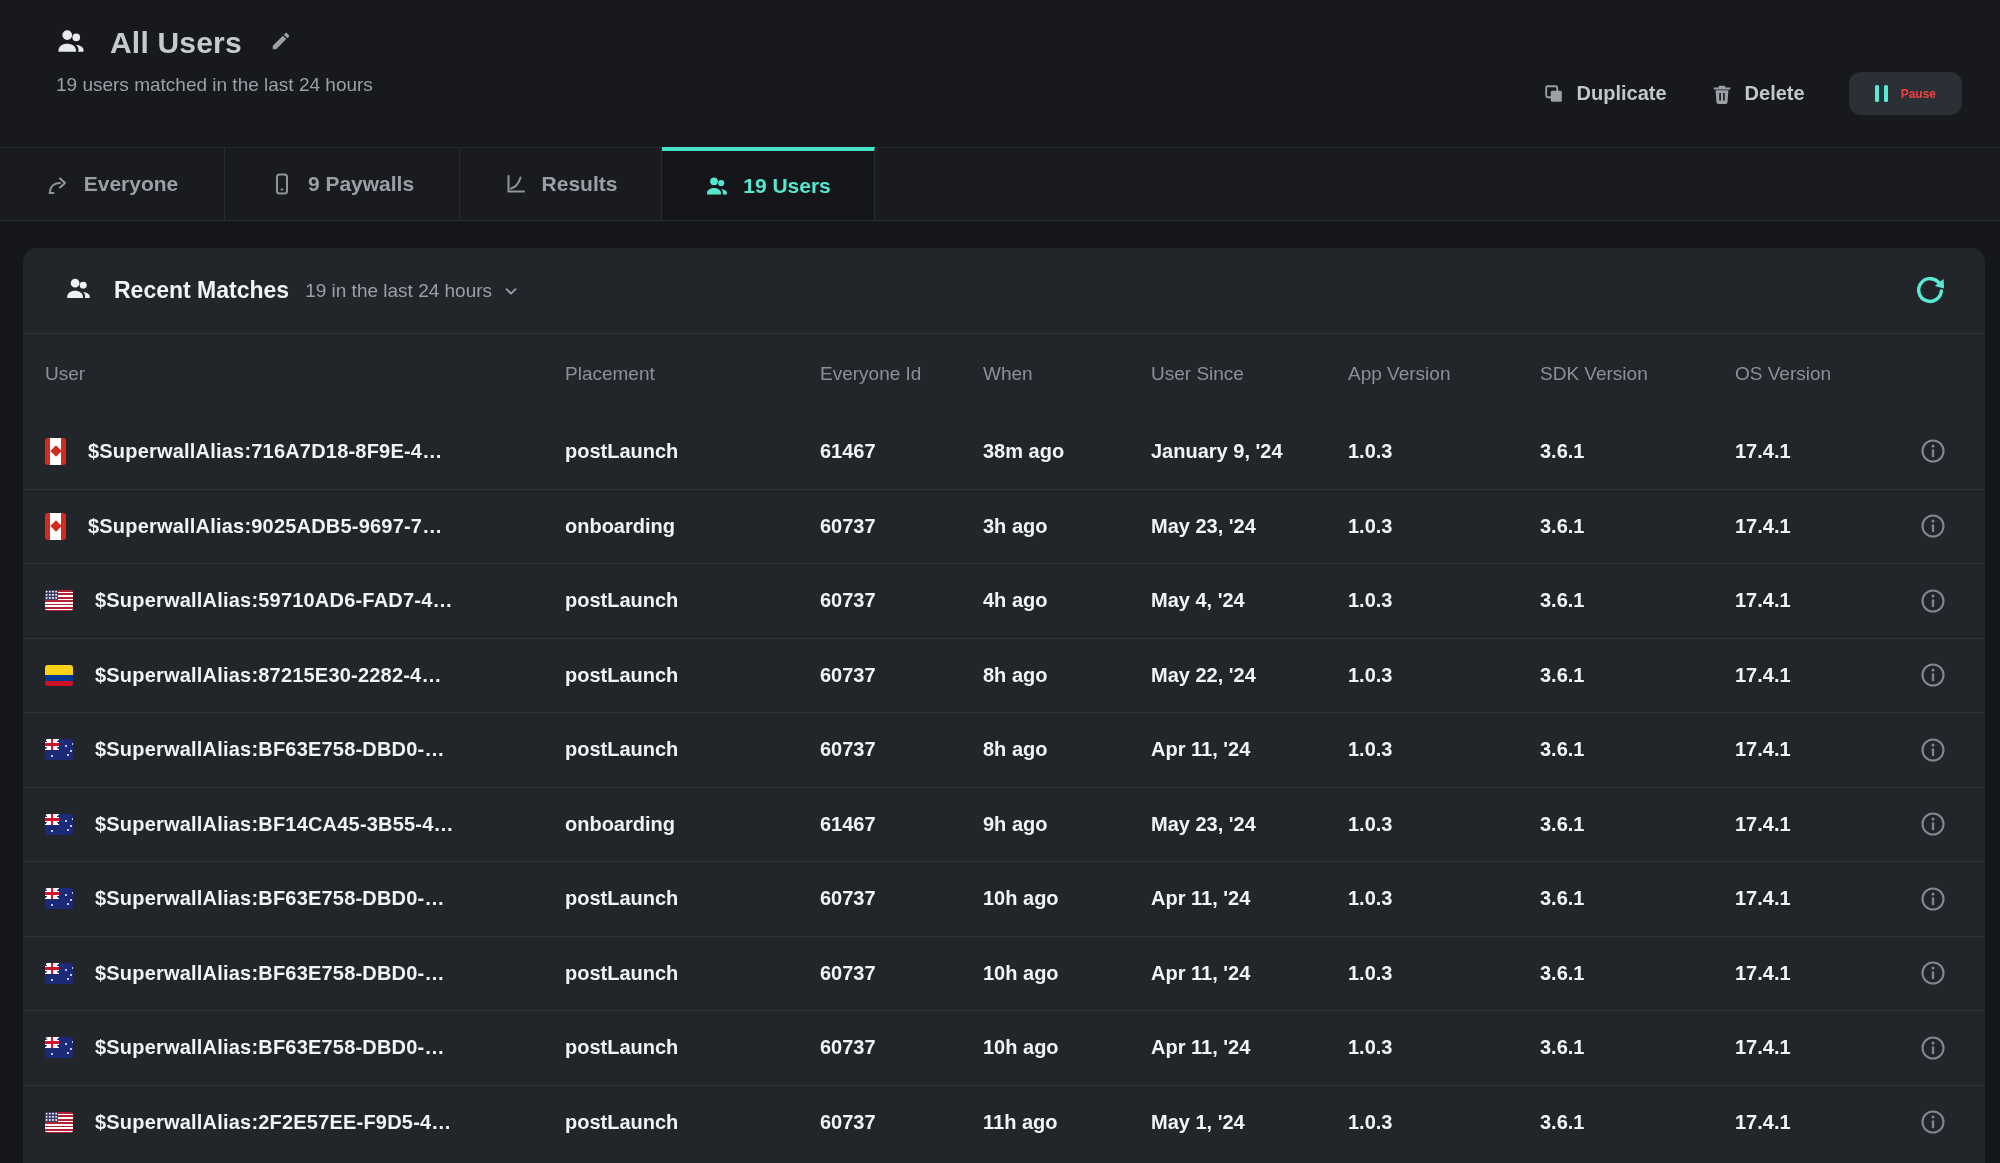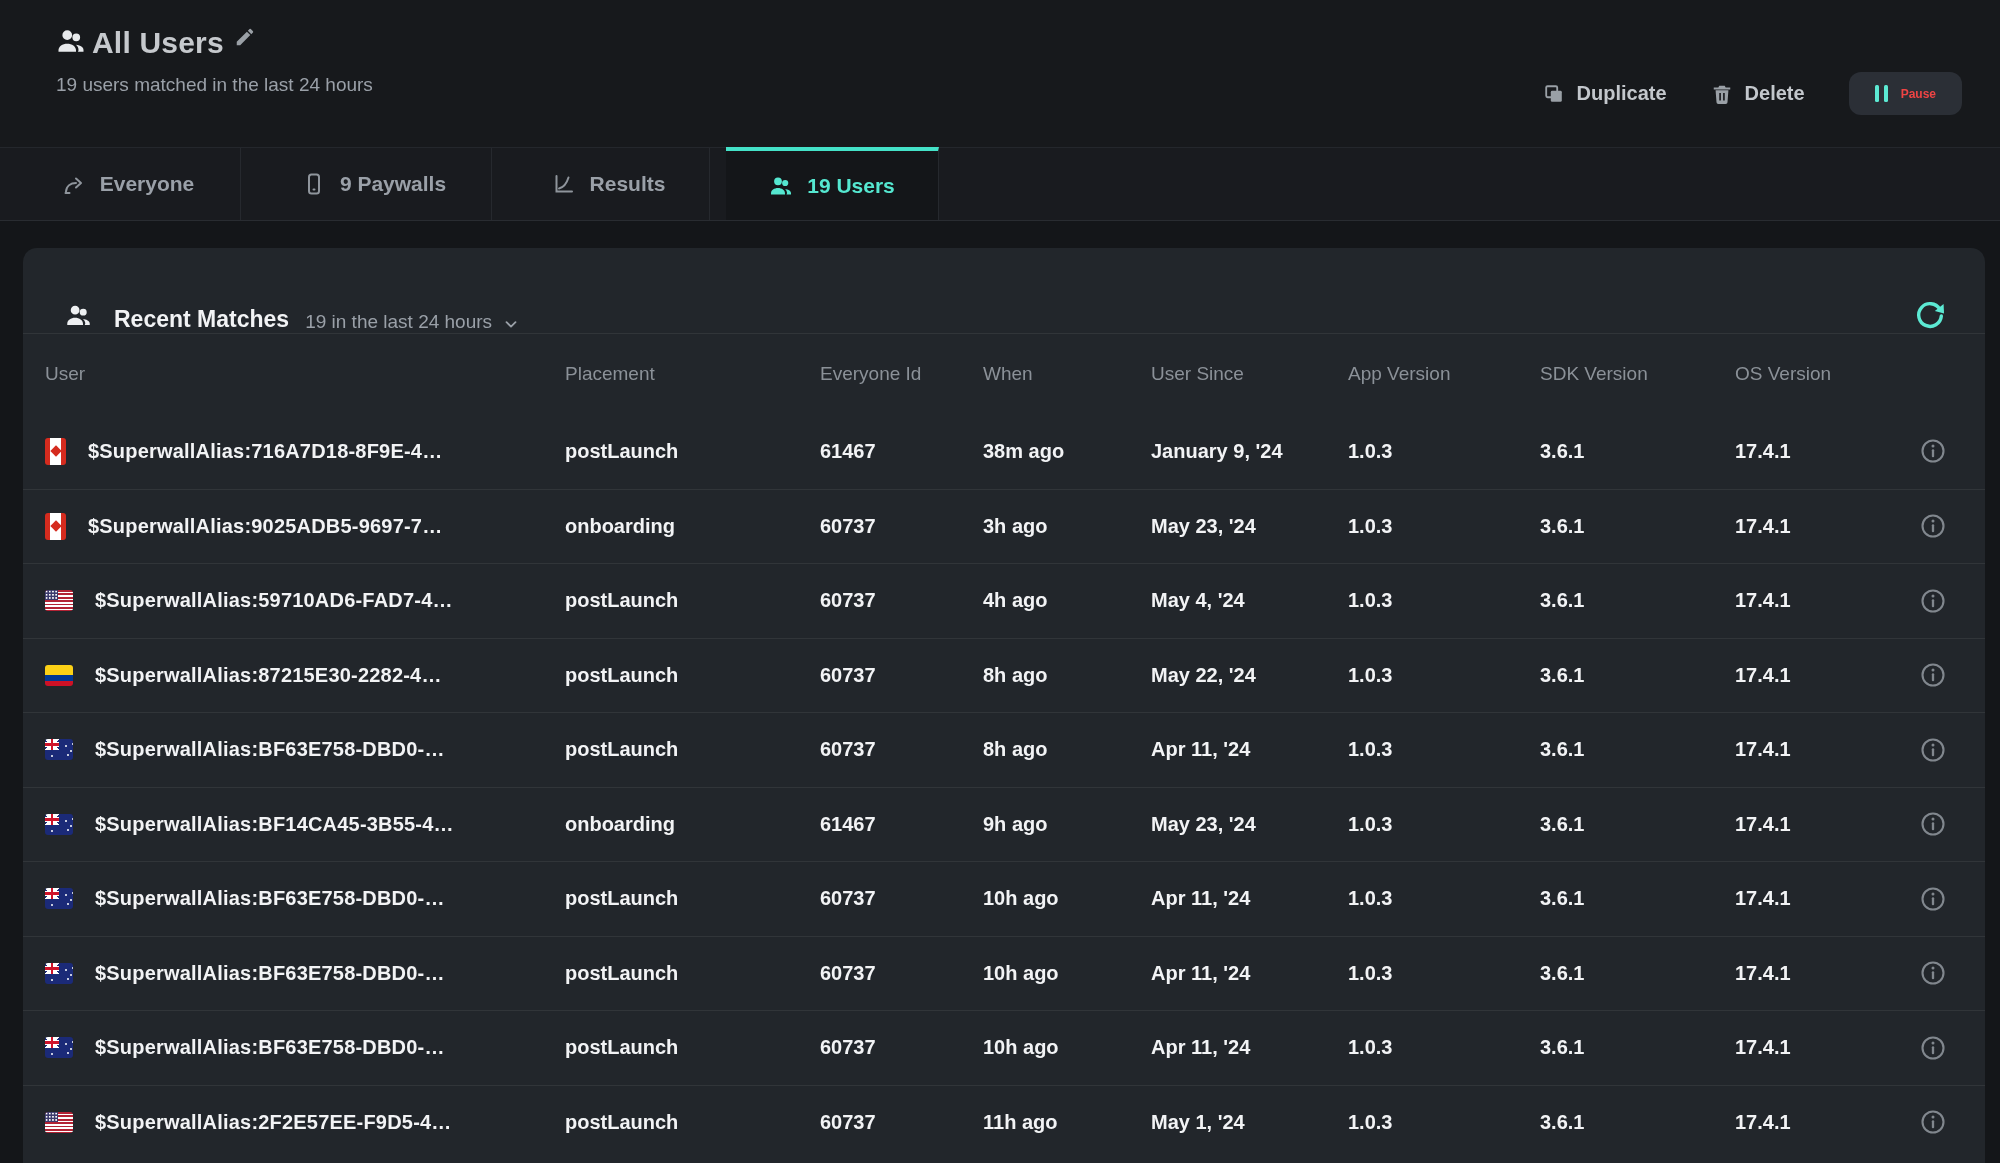--- a/index.html
+++ b/index.html
@@ -3,48 +3,48 @@
 <meta charset="utf-8">
 <style>
   * { margin:0; padding:0; box-sizing:border-box; }
   html,body { width:2000px; height:1163px; background:#141619; }
   body { font-family:"Liberation Sans","DejaVu Sans",sans-serif; -webkit-font-smoothing:antialiased; }
   .app { width:2000px; height:1163px; overflow:hidden; display:flex; flex-direction:column; }
 
   
   .top-header { background:#17191c; height:147px; padding:26px 38px 0 56px; display:flex; justify-content:space-between; }
   .title-block {}
-  .title-row { display:flex; align-items:flex-start; gap:6px; }
+  .title-row { display:flex; align-items:center; gap:24px; }
   .title-row .users-glyph { color:#e8eaec; }
   .page-title { font-size:30px; font-weight:600; color:#c6c9cd; letter-spacing:.2px; }
   .edit-pencil { color:#9aa0a6; cursor:pointer; margin-left:4px; }
   .page-subtitle { margin-top:14px; font-size:19px; color:#9aa0a8; font-weight:500; }
 
   .header-actions { display:flex; align-items:center; gap:44px; margin-top:14px; }
   .ghost-action { display:flex; align-items:center; gap:12px; color:#c3c7cc; font-size:20px; font-weight:700; cursor:pointer; }
   .ghost-action svg { color:#9aa0a6; }
   .pause-btn { display:flex; align-items:center; gap:13px; background:#2b2f36; border:none; border-radius:12px; padding:13px 26px; color:#ef4444; font-size:12px; font-weight:700; font-family:inherit; cursor:pointer; }
   .pause-bars { display:flex; gap:5px; }
   .pause-bars i { display:block; width:4px; height:17px; background:#5ce9d3; border-radius:1.5px; }
 
   
   .tab-bar { background:#191b1f; height:74px; border-top:1px solid #24272c; border-bottom:1px solid #292c31; display:flex; }
-  .tab { display:flex; align-items:center; justify-content:center; gap:14px; border-right:1px solid #26292e; color:#9aa0a8; font-size:21px; font-weight:600; cursor:pointer; position:relative;margin-left:16px; }
+  .tab { display:flex; align-items:center; justify-content:center; gap:14px; border-right:1px solid #26292e; color:#9aa0a8; font-size:21px; font-weight:600; cursor:pointer; position:relative; }
   .tab svg { color:#8f959c; }
   .tab.active { background:#141619; color:#55e7d0; border-top:4px solid #44e2c8; padding-top:0; margin-top:-1px; }
   .tab.active svg { color:#55e7d0; }
   .tab-everyone { width:225px; }
   .tab-paywalls { width:235px; }
   .tab-results  { width:202px; }
   .tab-users    { width:213px; }
 
   
   .main { background:#141619; flex:1; padding:27px 15px 0 23px; }
   .card { background:#22262b; border-radius:14px 14px 0 0; height:100%; overflow:hidden; }
-  .card-header { height:85px; display:flex; align-items:flex-end; padding:0 38px 0 42px; }
+  .card-header { height:85px; display:flex; align-items:center; padding:0 38px 0 42px; }
   .card-header .users-glyph { color:#eef0f2; }
   .card-title { margin-left:22px; font-size:23px; font-weight:700; color:#f2f3f5; }
   .card-subtitle { margin-left:16px; font-size:19px; font-weight:500; color:#9aa0a8; }
   .chevron-down { margin-left:10px; color:#9aa0a8; cursor:pointer; display:flex; align-items:center; }
   .refresh { margin-left:auto; color:#5ce9d3; cursor:pointer; display:flex; align-items:center; }
 
   
   .grid-row { display:grid; grid-template-columns:520px 255px 163px 168px 197px 192px 195px 170px 1fr; align-items:center; padding-left:22px; padding-right:24px; }
   .thead { height:81px; border-top:1px solid rgba(255,255,255,.07); }
   .hcell { font-size:19px; font-weight:500; color:#8b9198; }

